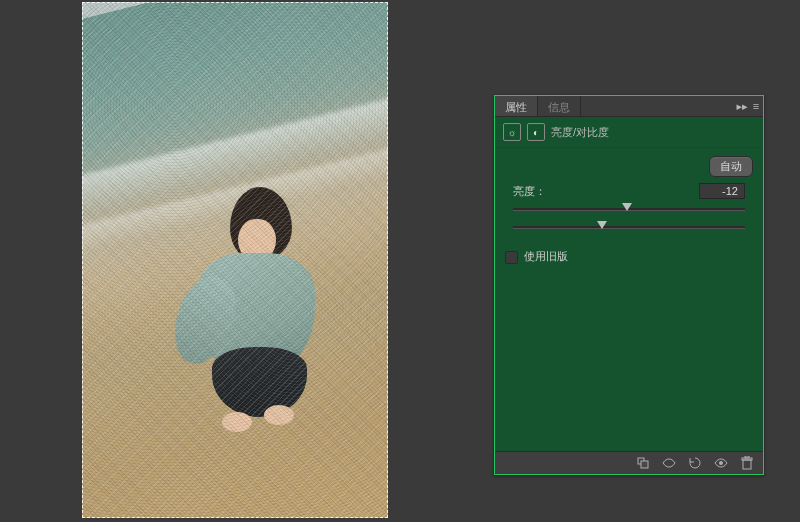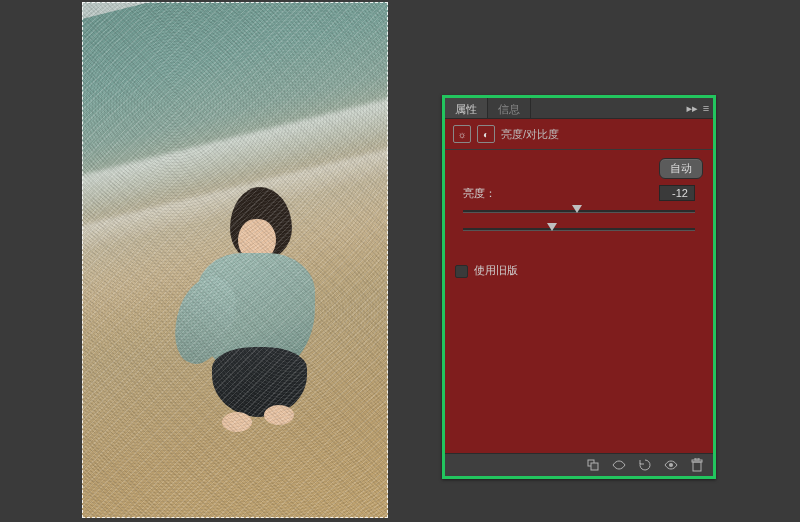--- a/index.html
+++ b/index.html
@@ -24,40 +24,40 @@
   .foot{position:absolute;width:30px;height:20px;background:#e7c2a2;border-radius:50%}
   .foot.f1{left:50px;top:215px}
   .foot.f2{left:92px;top:208px}
   
   .noise{position:absolute;inset:0;mix-blend-mode:normal;opacity:.4;background:repeating-linear-gradient(45deg,rgba(0,0,0,.18) 0 1px,transparent 1px 3px),repeating-linear-gradient(-45deg,rgba(255,255,255,.35) 0 1px,transparent 1px 4px)}
   .noise2{position:absolute;inset:0;opacity:.28;background:repeating-radial-gradient(circle at 30% 20%,rgba(0,0,0,.22) 0 1px,transparent 1px 3px),repeating-radial-gradient(circle at 70% 60%,rgba(255,255,255,.25) 0 1px,transparent 1px 3px)}
   
   .person-clean{position:absolute;left:115px;top:180px;width:165px;height:300px;background:radial-gradient(ellipse at 50% 40%,rgba(58,58,58,0) 0%,rgba(58,58,58,0) 100%);}
 
   
-  .panel{position:absolute;left:442px;top:95px;width:268px;height:378px;background:#7f1d1d;border:3px solid #22c55e;box-shadow:0 1px 3px rgba(0,0,0,.5)}
+  .panel{position:absolute;left:494px;top:95px;width:268px;height:378px;background:#14532d;border:1px solid #22c55e;box-shadow:0 1px 3px rgba(0,0,0,.5)}
   .panel-tabs{height:20px;background:#3c3c3c;border-bottom:1px solid #2a2a2a;display:flex;align-items:stretch}
   .tab{padding:3px 10px 0;font-size:11px;color:#cfcfcf;border-right:1px solid #2a2a2a;background:#454545;display:flex;align-items:center}
   .tab.inactive{background:#3c3c3c;color:#8a8a8a}
   .panel-tabs .spacer{flex:1}
   .tab-ctrl{width:14px;display:flex;align-items:center;justify-content:center;color:#b8b8b8}
   .panel-head{display:flex;align-items:center;gap:6px;padding:6px 8px;border-bottom:1px solid #383838}
   .ico-box{width:16px;height:16px;border:1px solid #888;display:flex;align-items:center;justify-content:center;border-radius:2px;font-size:10px;color:#ddd}
   .panel-body{padding:8px 10px 0}
   .row-auto{display:flex;justify-content:flex-end;margin-bottom:6px}
   .btn{background:#5b5b5b;border:1px solid #2c2c2c;color:#ddd;padding:2px 10px;font-size:11px;border-radius:6px;box-shadow:inset 0 1px 0 rgba(255,255,255,.08)}
   .ctrl-row{margin:6px 8px 2px}
   .ctrl-top{display:flex;align-items:center}
   .ctrl-label{flex:0 0 60px;color:#cfcfcf}
   .ctrl-spacer{flex:1}
-  .num-box{width:36px;height:16px;background:#3a3a3a;border:1px solid #262626;color:#ddd;text-align:right;padding:1px 6px;font-size:11px;box-sizing:border-box}
+  .num-box{width:46px;height:16px;background:#3a3a3a;border:1px solid #262626;color:#ddd;text-align:right;padding:1px 6px;font-size:11px;box-sizing:border-box}
   .slider{position:relative;height:12px;margin:4px 0 0 0}
   .slider-track{position:absolute;left:0;right:0;top:5px;height:2px;background:#2b2b2b;border-bottom:1px solid #555}
   .slider-thumb{position:absolute;top:0;width:0;height:0;border-left:5px solid transparent;border-right:5px solid transparent;border-top:8px solid #bfbfbf;transform:translateX(-5px)}
-  .chk-row{display:flex;align-items:flex-end;gap:6px;margin-top:28px;color:#cfcfcf}
+  .chk-row{display:flex;align-items:flex-end;gap:6px;margin-top:16px;color:#cfcfcf}
   .chk{width:11px;height:11px;border:1px solid #2a2a2a;background:#3a3a3a;border-radius:2px}
   .panel-footer{position:absolute;left:0;right:0;bottom:0;height:22px;background:#3f3f3f;border-top:1px solid #2b2b2b;display:flex;align-items:center;justify-content:flex-end;gap:10px;padding:0 8px}
   .ficon{width:16px;height:16px;display:flex;align-items:center;justify-content:center;color:#bcbcbc;opacity:.9}
   .ficon svg{display:block}
 </style>
 </head>
 <body>
 
 <div class="stage">
 

